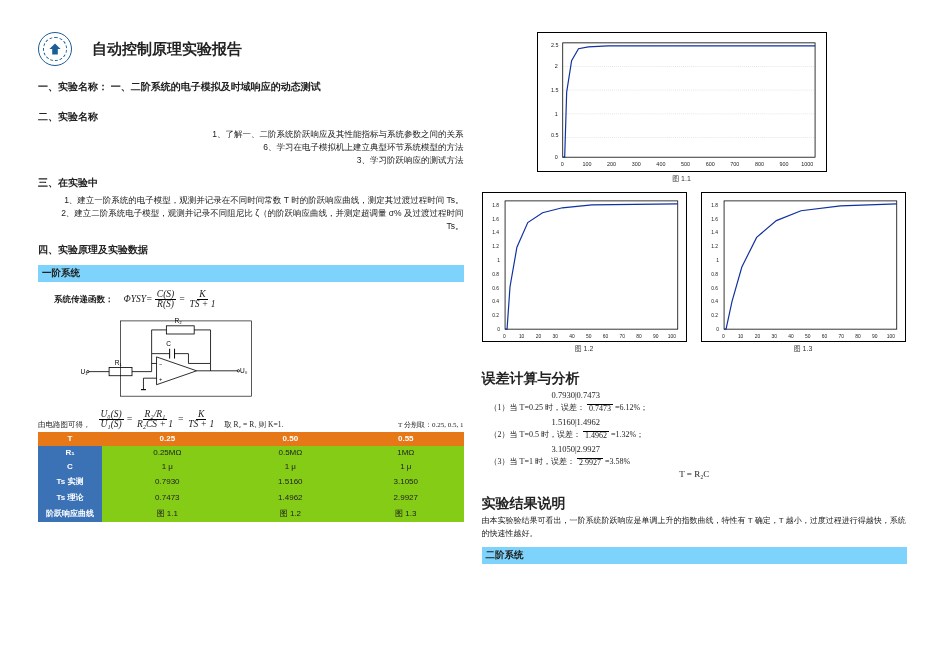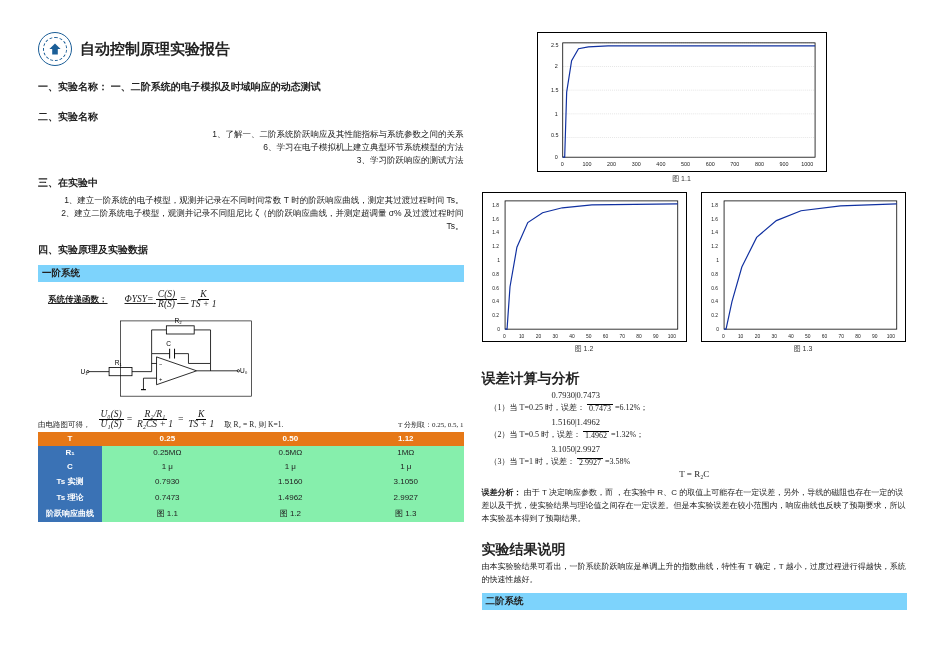--- a/index.html
+++ b/index.html
@@ -20,21 +20,21 @@
     box-sizing: border-box;
   }
   .col {
     width: 430px;
     display: flex;
     flex-direction: column;
   }
   .header {
     display: flex;
     align-items: center;
-    gap: 8px;
+    gap: 20px;
     margin-bottom: 14px;
   }
   .logo {
     width: 34px;
     height: 34px;
     border: 1.6px solid #1b5e97;
     border-radius: 50%;
     display: flex;
     align-items: center;
     justify-content: center;
@@ -78,23 +78,22 @@
     background: #7dd3fc;
     display: inline-block;
     padding: 2px 4px;
     font-weight: bold;
     font-size: 9.5px;
     margin: 4px 0;
   }
   .formula-row {
     display: flex;
     align-items: center;
-    gap: 17px;
-    margin: 4px 0 6px 10px;
-    text-decoration: underline;
+    gap: 10px;
+    margin: 4px 0 6px 16px;
   }
   .formula-label { font-weight: bold; font-family: "SimHei"; }
   .formula-box {
     font-style: italic;
     font-family: "Times New Roman", serif;
     font-size: 9.5px;
   }
   .frac {
     display: inline-flex;
     flex-direction: column;
@@ -132,21 +131,21 @@
     padding: 2.5px 2px;
   }
   table.data tbody tr.headcol td:first-child {
     background: #3a72b5;
     color: #fff;
     font-weight: bold;
     width: 60px;
   }
   table.data tbody td { border: none; }
   table.data tbody tr.alt td:not(:first-child) { background: #f2f2f2; }
-  table.data tbody tr.headcol td:not(:first-child) { background: #86efac; margin-left: 21px; }
+  table.data tbody tr.headcol td:not(:first-child) { background: #84cc16; margin-left: 21px; }
 
   .chart-box {
     border: 0.8px solid #000;
     box-sizing: border-box;
     background: #fff;
     position: relative;
   }
   .chart-top {
     width: 290px;
     height: 140px;
@@ -309,21 +308,21 @@
       <span>   取 R₂ = R₁ 则 K=1.</span>
       <span style="margin-left:auto;font-size:7px;">T 分别取：0.25, 0.5, 1</span>
     </div>
 
     <table class="data">
       <thead>
         <tr>
           <th>T</th>
           <th>0.25</th>
           <th>0.50</th>
-          <th>1.12</th>
+          <th>0.55</th>
         </tr>
       </thead>
       <tbody>
         <tr class="headcol">
             <td>R₁</td>
             <td>0.25MΩ</td>
             <td>0.5MΩ</td>
             <td>1MΩ</td>
           </tr>
         <tr class="headcol alt">
@@ -474,24 +473,20 @@
     <div class="tiny-formula">3.1050|2.9927</div>
     <div class="anal-line">
       <span>（3）当 T=1 时，误差：</span>
       <span class="frac" style="border-top:0.8px solid #000;">
           <span style="border:none;">2.9927</span>
         </span>
       <span>=3.58%</span>
     </div>
     <div style="text-align:center;font-family:'Times New Roman';font-size:9px;">T = R₂C</div>
 
-    <div class="para">
-      <b>误差分析：</b>
-      <span>由于 T 决定响应参数，而          ，在实验中 R、C 的取值上可能存在一定误差，另外，导线的磁阻也存在一定的误差以及干扰，使实验结果与理论值之间存在一定误差。但是本实验误差在较小范围内，响应曲线也反映了预期要求，所以本实验基本得到了预期结果。</span>
-    </div>
 
     <div class="analysis-h">实验结果说明</div>
     <div class="para" style="margin-top:2px;">由本实验验结果可看出，一阶系统阶跃响应是单调上升的指数曲线，特性有 T 确定，T 越小，过度过程进行得越快，系统的快速性越好。</div>
 
     <div class="sub-h" style="margin-top:6px;">二阶系统</div>
   </div>
 
 </div>
 
 </body></html>

